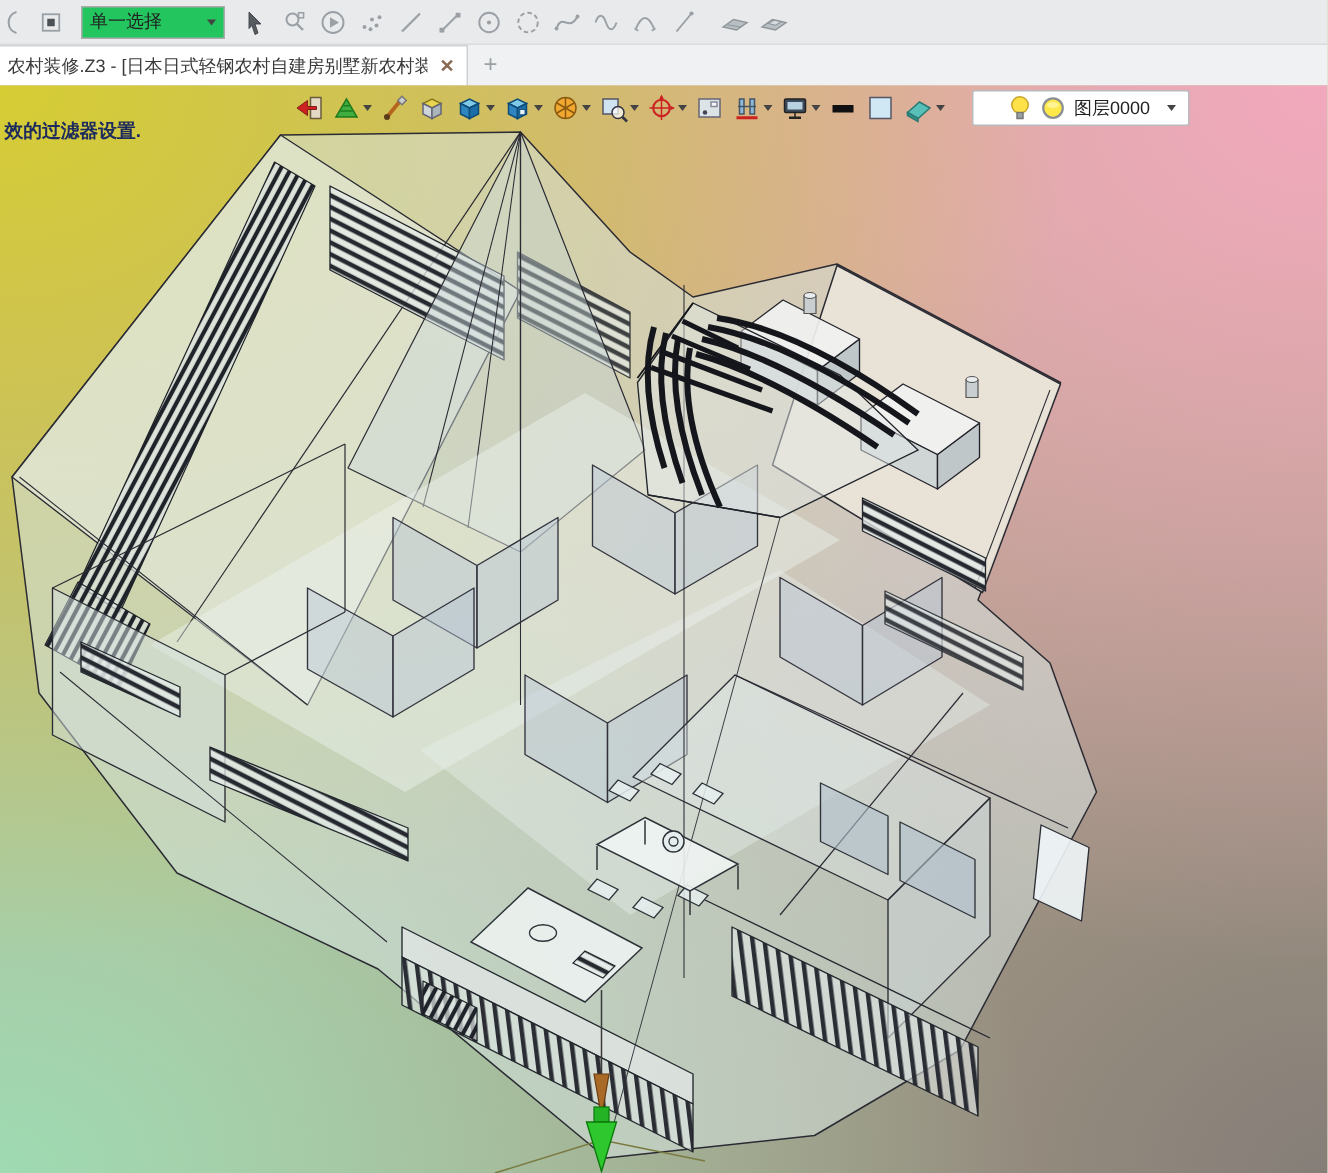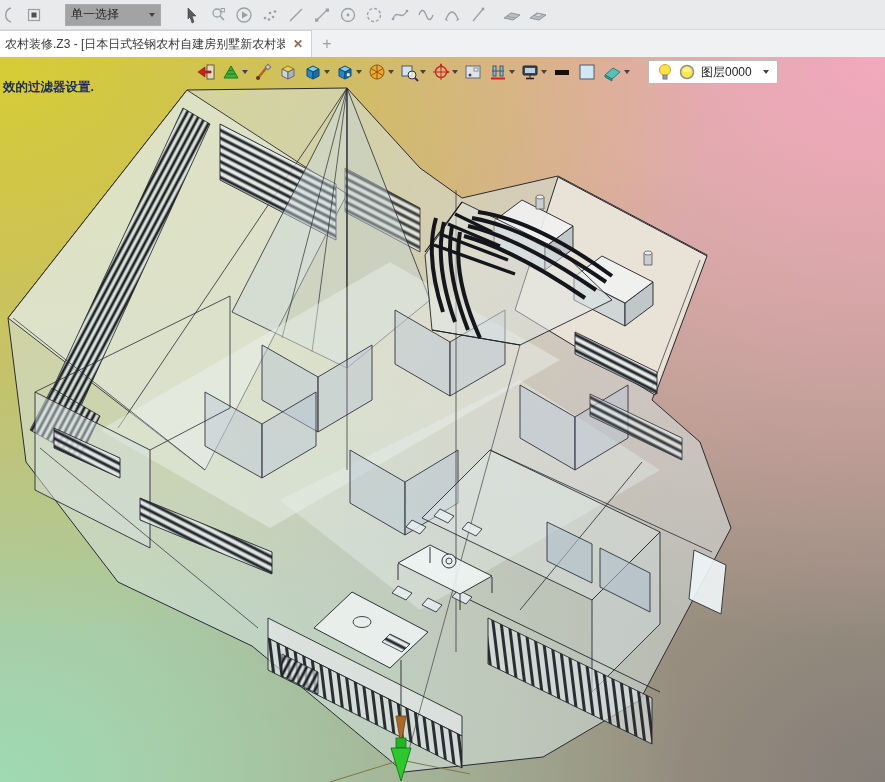--- a/index.html
+++ b/index.html
@@ -7,23 +7,23 @@
   .app { position:relative; width:885px; height:782px; background:#e8eaeb; }
 
   
   .toolbar-top{
     position:absolute; left:0; top:0; width:885px; height:30px;
     background:#e8eaeb; border-bottom:1px solid #d9dcde;
     display:flex; align-items:center; gap:6px; padding-left:2px;
   }
   .ticon{ width:20px; height:20px; display:flex; align-items:center; justify-content:center; flex:0 0 auto; }
   .combo{
-    width:96px; height:22px; background:#a3a3a3; border:1px solid #ababab;
+    width:96px; height:22px; background:#22c55e; border:1px solid #ababab;
     display:flex; align-items:center; justify-content:space-between;
-    padding:0 5px; font-size:12px; color:#222; margin:0 15px;
+    padding:0 5px; font-size:12px; color:#222; margin:0 4px;
   }
   .caret{ width:0; height:0; border-left:4px solid transparent; border-right:4px solid transparent; border-top:5px solid #555; }
   .caret.small{ border-left-width:3px; border-right-width:3px; border-top-width:4px; border-top-color:#444; }
 
   
   .tabbar{
     position:absolute; left:0; top:30px; width:885px; height:27px;
     background:#f0f1f2; display:flex; align-items:stretch;
   }
   .tab{
@@ -49,21 +49,21 @@
   .viewport svg.model{ position:absolute; left:0; top:0; }
 
   
   .toolbar-view{
     position:absolute; left:194px; top:3px; height:24px;
     display:flex; align-items:center; gap:3px;
   }
   .vicon{ display:flex; align-items:center; gap:1px; padding:1px; cursor:pointer; }
   .layerbox{
     margin-left:14px; height:24px; background:#fff; border:1px solid #b9bcbf; border-radius:2px;
-    display:flex; align-items:center; gap:5px; padding:0 8px 0 8px; cursor:pointer;
+    display:flex; align-items:center; gap:5px; padding:0 8px 0 23px; cursor:pointer;
   }
   .layerbox .label{ font-size:12px; color:#222; }
 
   .status{
     position:absolute; left:3px; top:22px; font-size:12.5px; color:#1c2a5e; font-weight:700;
   }
 </style>
 </head>
 <body>
 

